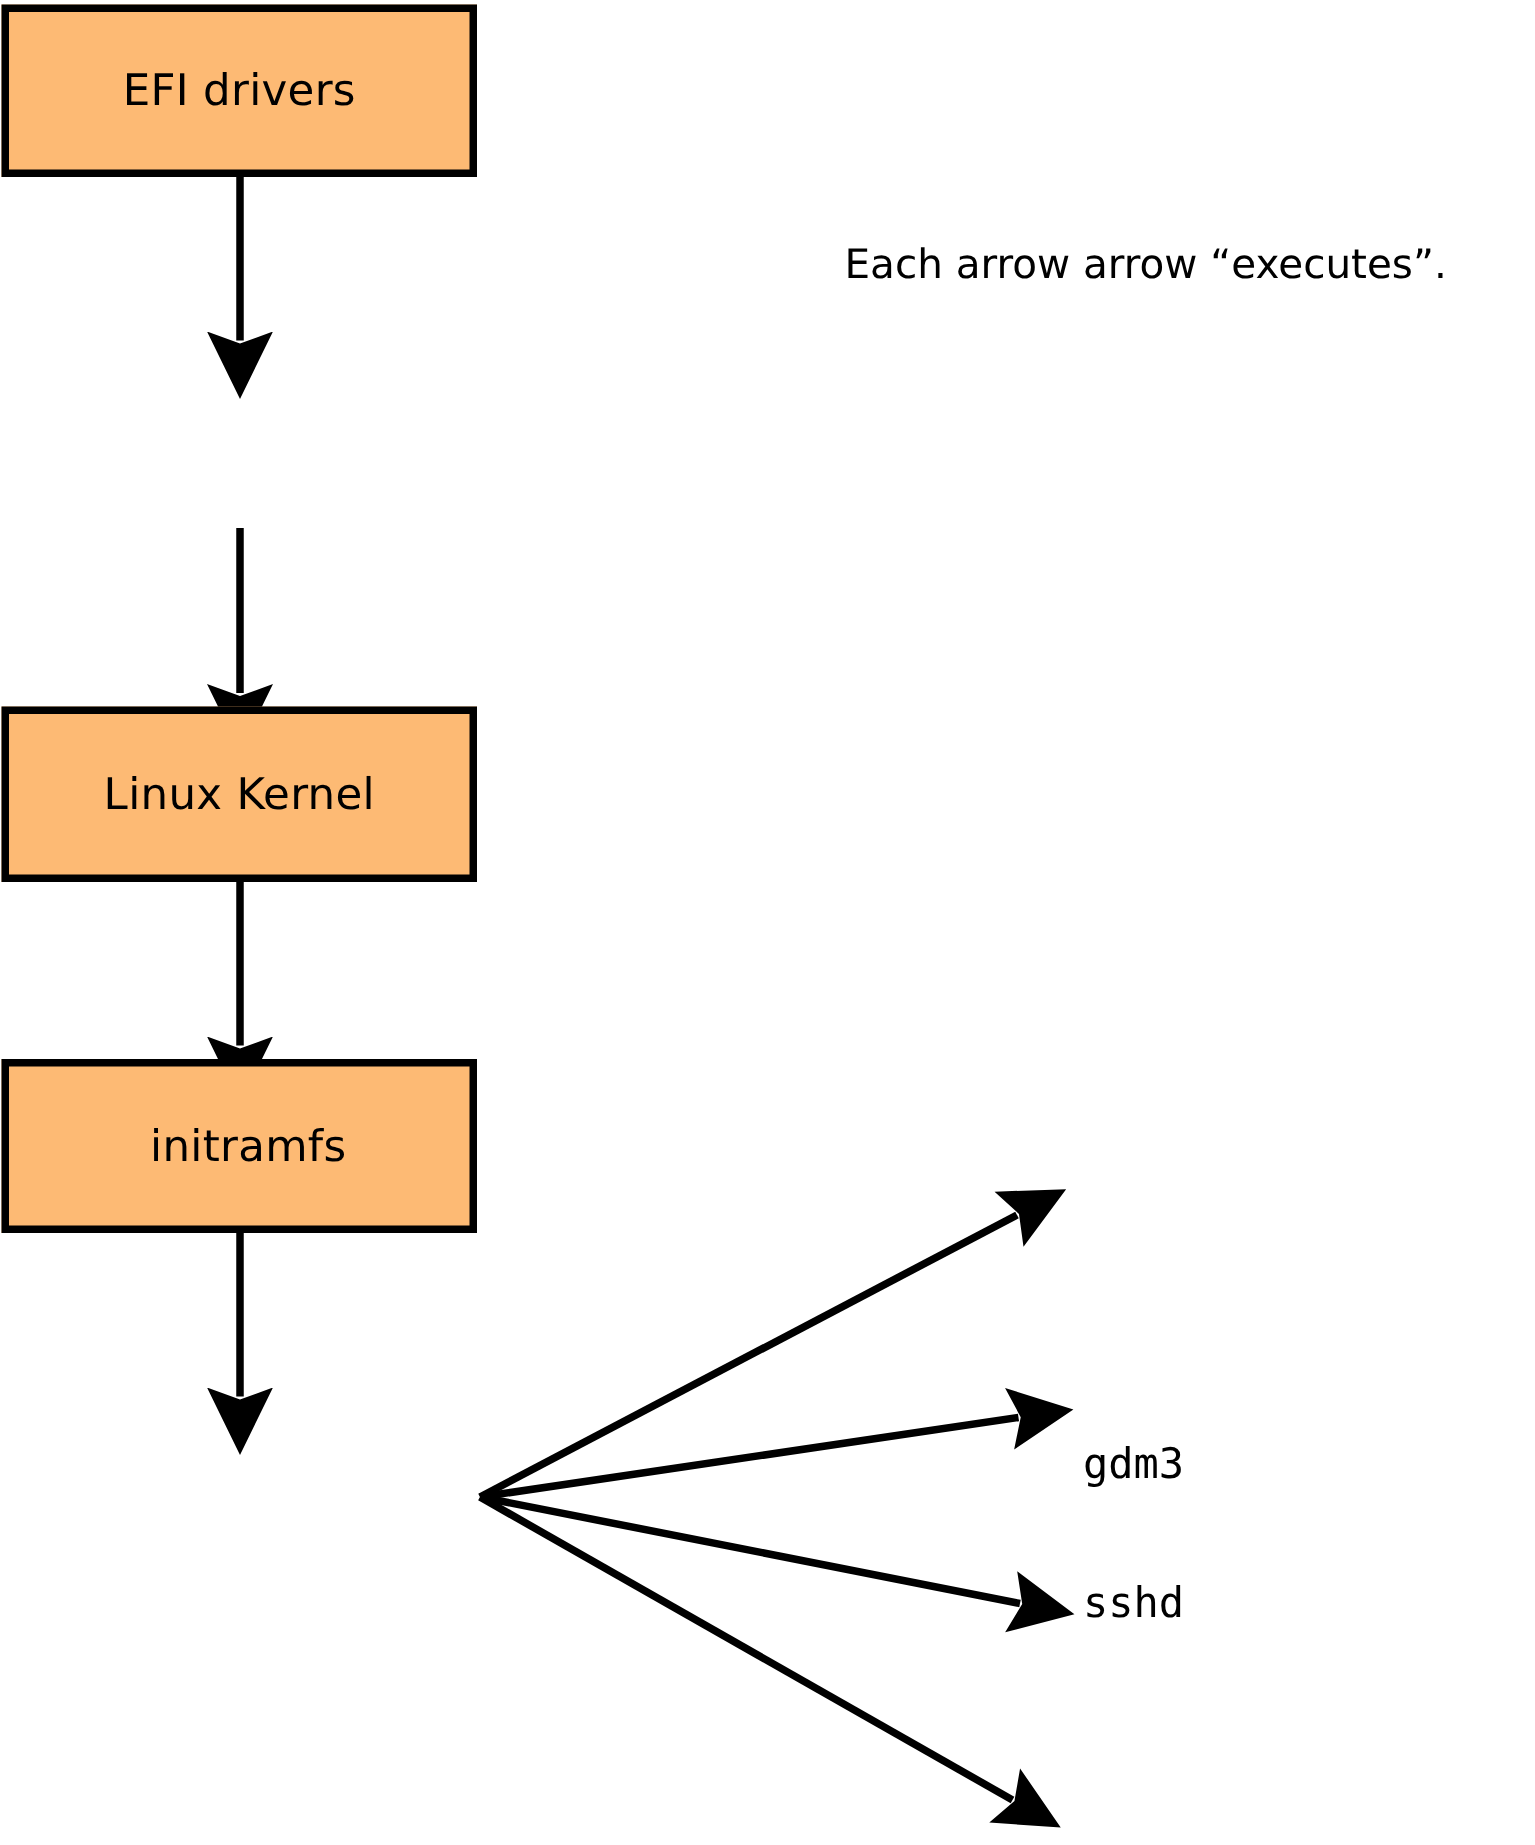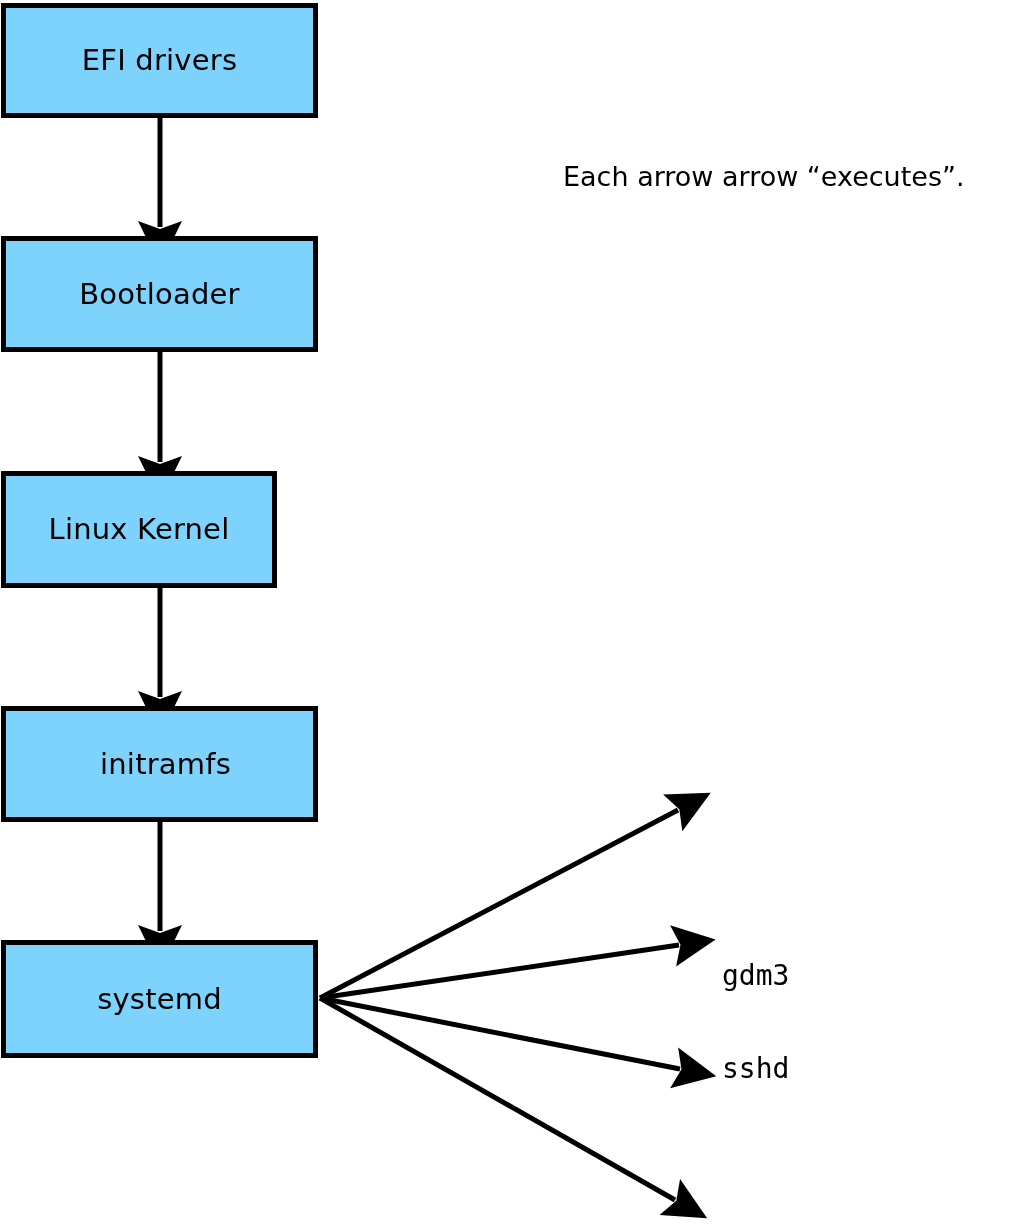--- a/index.html
+++ b/index.html
@@ -22,21 +22,21 @@
     position: absolute;
     left: 0;
     top: 0;
     width: 1023px;
     height: 1230px;
   }
   .stage-box {
     position: absolute;
     box-sizing: border-box;
     border: 5px solid #000000;
-    background: #7dd3fc;
+    background: #fdba74;
     display: flex;
     align-items: center;
     justify-content: center;
   }
   .stage-label {
     font-family: "DejaVu Sans", sans-serif;
     font-size: 29px;
     line-height: 1;
     color: #000000;
     letter-spacing: 0.2px;
@@ -98,35 +98,29 @@
     </g>
     <g>
       <line x1="320" y1="998" x2="675" y2="1200" stroke="#000000" stroke-width="5" marker-end="url(#head-fan)"></line>
     </g>
   </svg>
 
   <div class="stage-box" style="left:1px; top:3px; width:317px; height:115px;">
     <span class="stage-label">EFI drivers</span>
   </div>
 
-  <div class="stage-box" style="left:1px; top:236px; width:317px; height:116px;">
-    <span class="stage-label">Bootloader</span>
-  </div>
 
-  <div class="stage-box" style="left:1px; top:471px; width:276px; height:117px;">
+  <div class="stage-box" style="left:1px; top:471px; width:317px; height:117px;">
     <span class="stage-label">Linux Kernel</span>
   </div>
 
   <div class="stage-box" style="left:1px; top:706px; width:317px; height:116px;padding-left:12px;">
     <span class="stage-label">initramfs</span>
   </div>
 
-  <div class="stage-box" style="left:1px; top:940px; width:317px; height:118px;">
-    <span class="stage-label">systemd</span>
-  </div>
 
 
   <div class="leaf-label" style="left:722px; top:962px;">gdm3</div>
 
   <div class="leaf-label" style="left:722px; top:1055px;">sshd</div>
 
   <div class="leaf-label" style="left:718px; top:1194px;margin-top:39px;">sshd</div>
 
   <div class="caption" style="left:563px; top:163px;">Each arrow arrow “executes”.</div>
 

